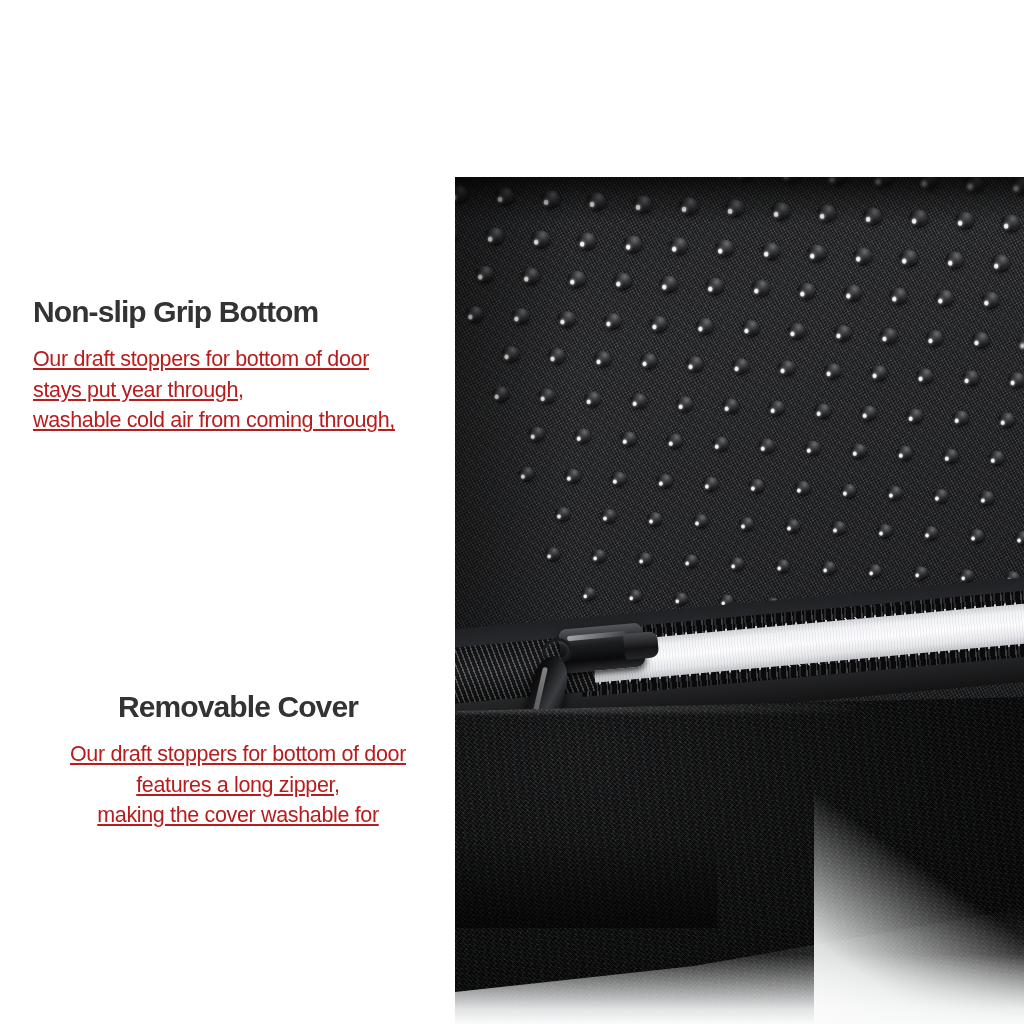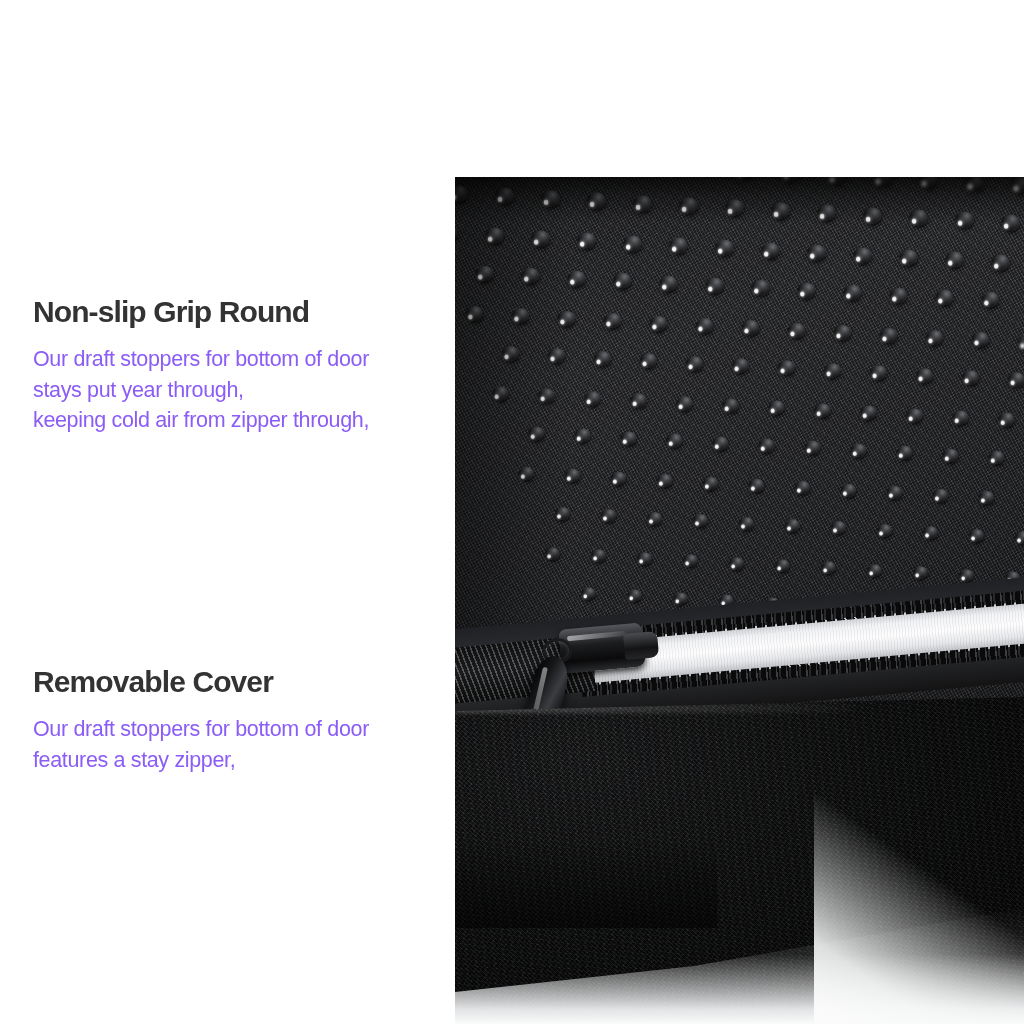--- a/index.html
+++ b/index.html
@@ -27,37 +27,38 @@
     text-align:center;
   }
 
   
   .text-panel {
     position:absolute; left:0; top:177px; width:455px; height:847px;
     background:#ffffff;
   }
   .feature { position:absolute; left:33px; width:410px; }
   .feature-1 { top:118px; }
-  .feature-2 { top:488px; }
+  .feature-2 { top:513px;text-align:center; }
 
   .feature-heading {
     color:#333333;
     font-size:30px;
     font-weight:bold;
     letter-spacing:-0.9px;
     line-height:1.1;
     margin-bottom:16px;
     white-space:nowrap;
   }
   .feature-body {
-    color:#8b5cf6;
+    color:#b91c1c;
     font-size:21.5px;
     font-weight:400;
     line-height:1.43;
     letter-spacing:-0.35px;
+    text-decoration:underline;
   }
   .feature-body .ln { display:block; white-space:nowrap; }
 
   
   .photo {
     position:absolute; left:455px; top:177px; width:569px; height:847px;
     overflow:hidden; background:#0c0c0c;
   }
 
   
@@ -199,33 +200,34 @@
 </style>
 </head>
 <body>
 
 <div class="page">
 
 
   <div class="text-panel">
 
     <div class="feature feature-1">
-      <div class="feature-heading">Non-slip Grip Round</div>
+      <div class="feature-heading">Non-slip Grip Bottom</div>
       <div class="feature-body">
         <span class="ln">Our draft stoppers for bottom of door</span>
         <span class="ln">stays put year through,</span>
-        <span class="ln">keeping cold air from zipper through,</span>
+        <span class="ln">washable cold air from coming through,</span>
       </div>
     </div>
 
     <div class="feature feature-2">
       <div class="feature-heading">Removable Cover</div>
       <div class="feature-body">
         <span class="ln">Our draft stoppers for bottom of door</span>
-        <span class="ln">features a stay zipper,</span>
+        <span class="ln">features a long zipper,</span>
+        <span class="ln">making the cover washable for</span>
       </div>
     </div>
 
   </div>
 
   <div class="photo">
     <div class="fabric-base"></div>
     <div class="grip" id="grip-dots">
         <div class="dot" style="left: 322px; top: 16.8px; transform: scale(1.286); filter: blur(1.1px); opacity: 1;"></div>
         <div class="dot" style="left: 368px; top: 19.2px; transform: scale(1.284); filter: blur(1.1px); opacity: 1;"></div>

